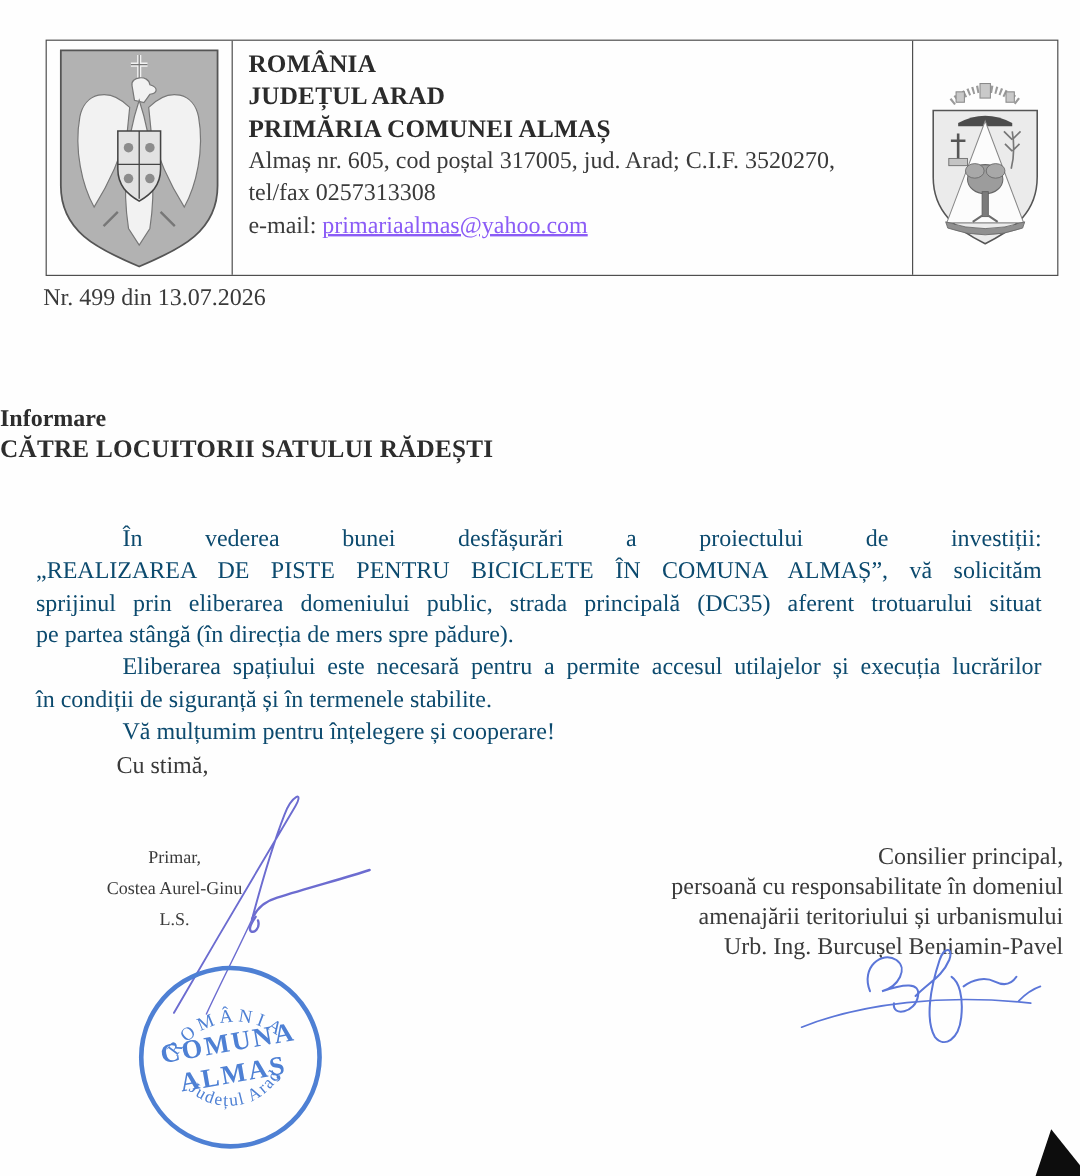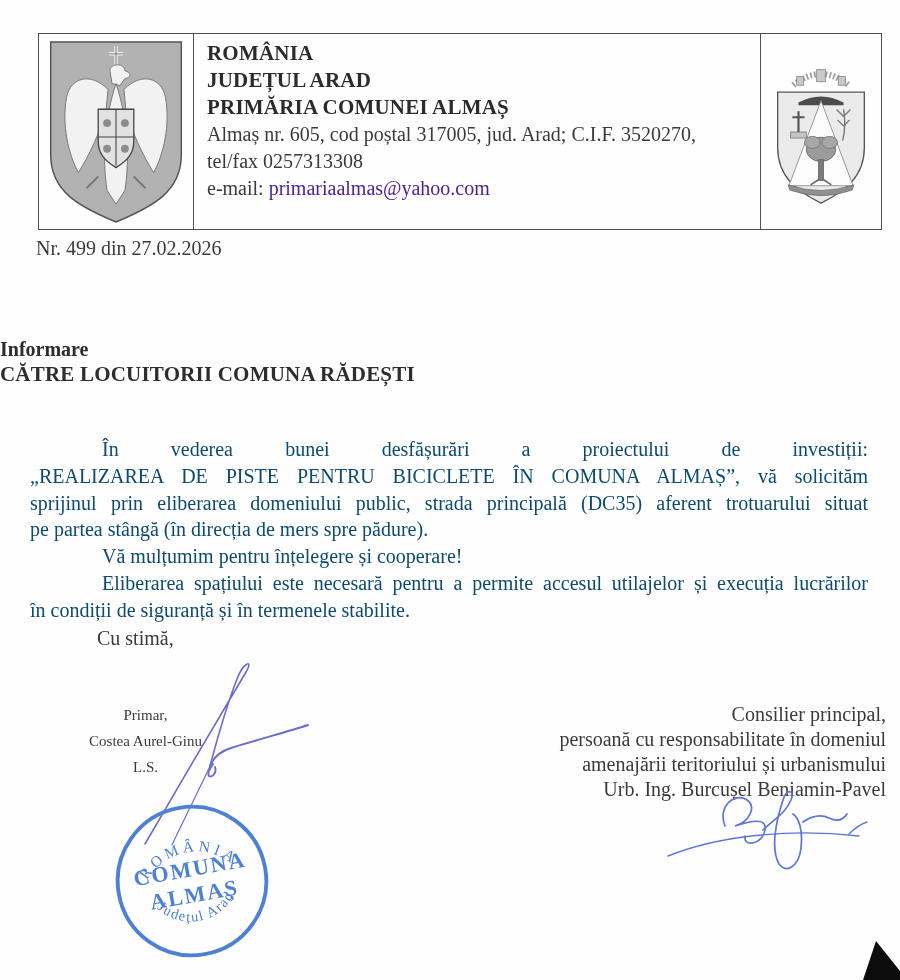--- a/index.html
+++ b/index.html
@@ -16,21 +16,21 @@
   
   .letterhead {
     position:absolute; left:38px; top:33px; width:844px; height:197px;
     border:1.5px solid #4f4f4f; display:flex;
   }
   .lh-left  { width:155px; border-right:1.5px solid #4f4f4f; display:flex; align-items:center; justify-content:center; }
   .lh-mid   { flex:1; padding:6px 8px 0 13px; }
   .lh-right { width:121px; border-left:1.5px solid #4f4f4f; display:flex; align-items:center; justify-content:center; }
   .lh-line  { font-size:20px; line-height:27px; color:#3a3a3a; white-space:nowrap; }
   .lh-line.bold { font-weight:bold; font-size:21px; color:#2b2b2b; letter-spacing:0.2px; }
-  .email-text { color:#4c1d95; }
+  .email-text { text-decoration:underline; color:#8b5cf6; }
 
   
   .ref { position:absolute; left:36px; top:237px; font-size:20px; }
   .title-block { position:absolute; left:0; top:338px; width:900px; text-align:left; color:#2d2d2d; }
   .title-line1 { font-size:20px; font-weight:bold; }
   .title-line2 { font-size:21px; font-weight:bold; margin-top:1px; letter-spacing:0.2px; }
 
   
   .body-text { position:absolute; left:30px; top:436px; width:838px; font-size:20px; color:#0c4a6e; }
   .jline { text-align:justify; text-align-last:justify; line-height:26.8px; }
@@ -114,40 +114,40 @@
         <path d="M22 149 Q60 162 98 149 L96 155 Q60 168 24 155 Z" fill="#909090" stroke="#666" stroke-width="0.8"></path>
 
         <path d="M34 64 V88 M27 71 H41" stroke="#555" stroke-width="2.5" fill="none"></path>
         <rect x="25" y="88" width="18" height="7" fill="#c4c4c4" stroke="#666" stroke-width="0.8"></rect>
 
         <path d="M86 62 C88 74 88 86 85 98 M86 70 L78 62 M86 70 L94 62 M86 81 L79 74 M86 81 L93 74" stroke="#777" stroke-width="1.6" fill="none"></path>
       </svg>
     </div>
   </div>
 
-  <div class="ref">Nr. 499 din 27.02.2026</div>
+  <div class="ref">Nr. 499 din 13.07.2026</div>
 
   <div class="title-block">
     <div class="title-line1">Informare</div>
-    <div class="title-line2">CĂTRE LOCUITORII COMUNA RĂDEȘTI</div>
+    <div class="title-line2">CĂTRE LOCUITORII SATULUI RĂDEȘTI</div>
   </div>
 
   <div class="body-text">
     <div class="para indent-first">
         <div class="jline">În vederea bunei desfășurări a proiectului de investiții:</div>
         <div class="jline">„REALIZAREA DE PISTE PENTRU BICICLETE ÎN COMUNA ALMAȘ”, vă solicităm</div>
         <div class="jline">sprijinul prin eliberarea domeniului public, strada principală (DC35) aferent trotuarului situat</div>
         <div class="jline">pe partea stângă (în direcția de mers spre pădure).</div>
       </div>
     <div class="para indent-first">
-        <div class="jline">Vă mulțumim pentru înțelegere și cooperare!</div>
+        <div class="jline">Eliberarea spațiului este necesară pentru a permite accesul utilajelor și execuția lucrărilor</div>
+        <div class="jline">în condiții de siguranță și în termenele stabilite.</div>
       </div>
     <div class="para indent-first">
-        <div class="jline">Eliberarea spațiului este necesară pentru a permite accesul utilajelor și execuția lucrărilor</div>
-        <div class="jline">în condiții de siguranță și în termenele stabilite.</div>
+        <div class="jline">Vă mulțumim pentru înțelegere și cooperare!</div>
       </div>
   </div>
 
   <div class="closing">Cu stimă,</div>
 
   <div class="sig-left">
     <div>Primar,</div>
     <div>Costea Aurel-Ginu</div>
     <div>L.S.</div>
   </div>

